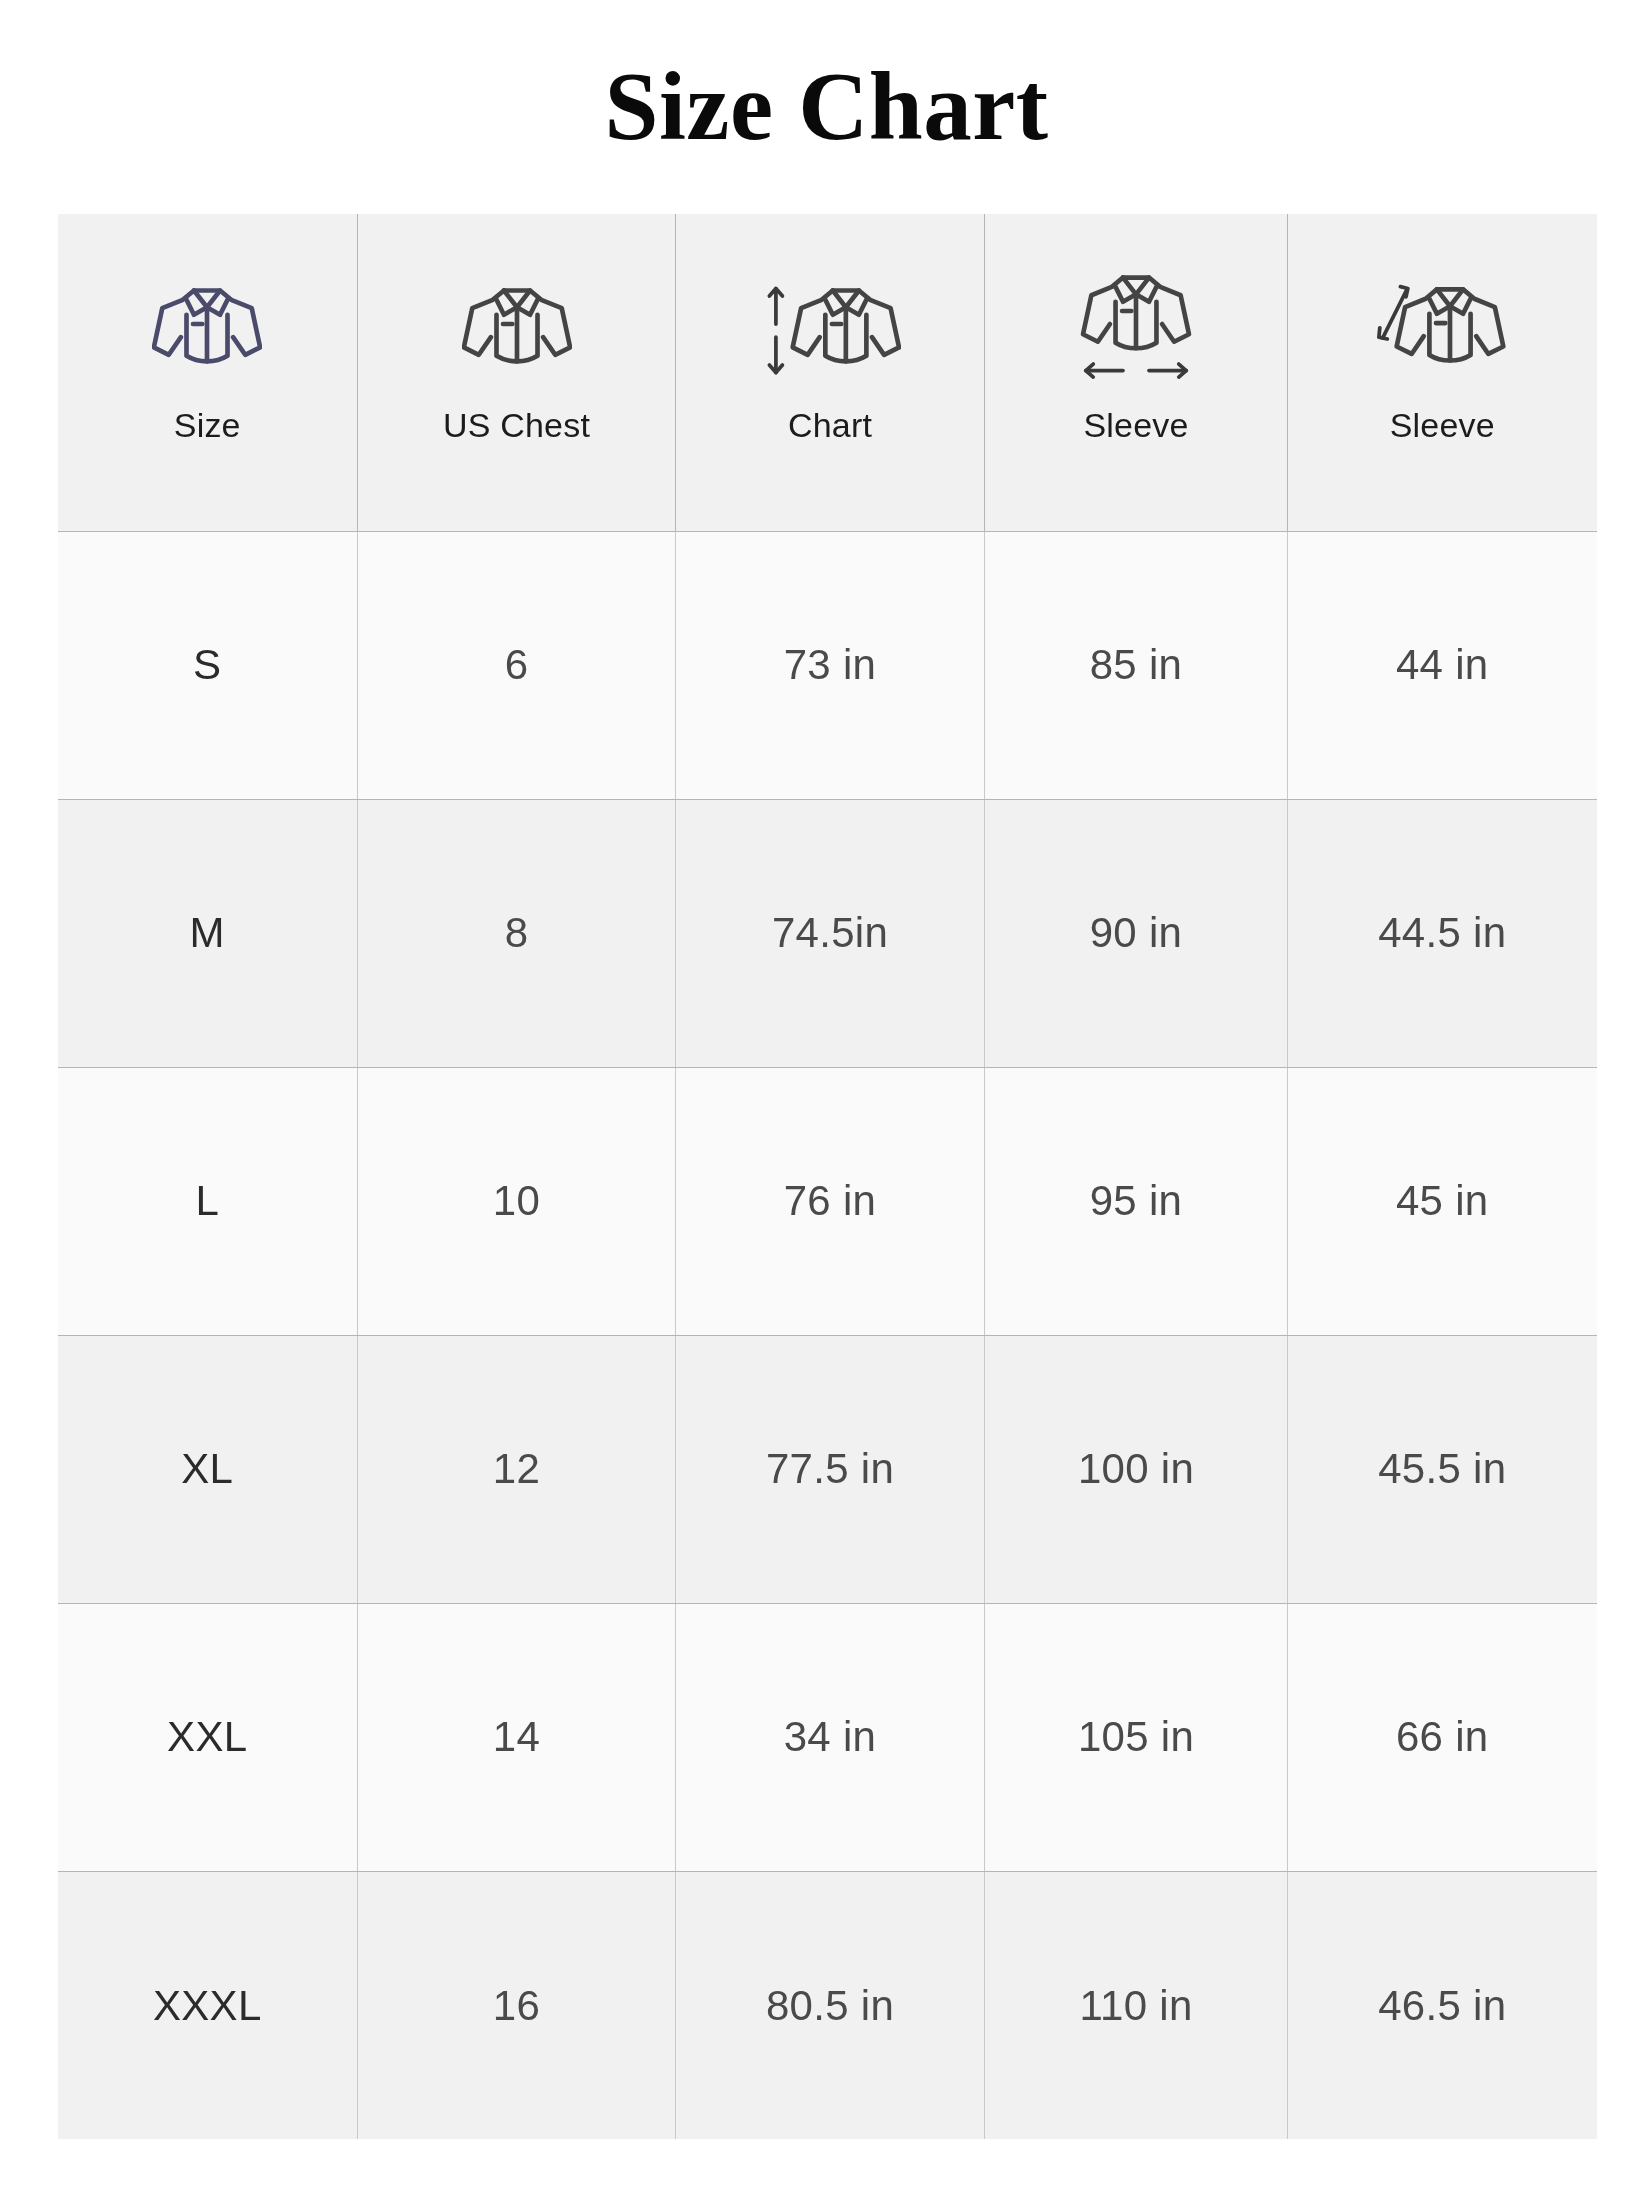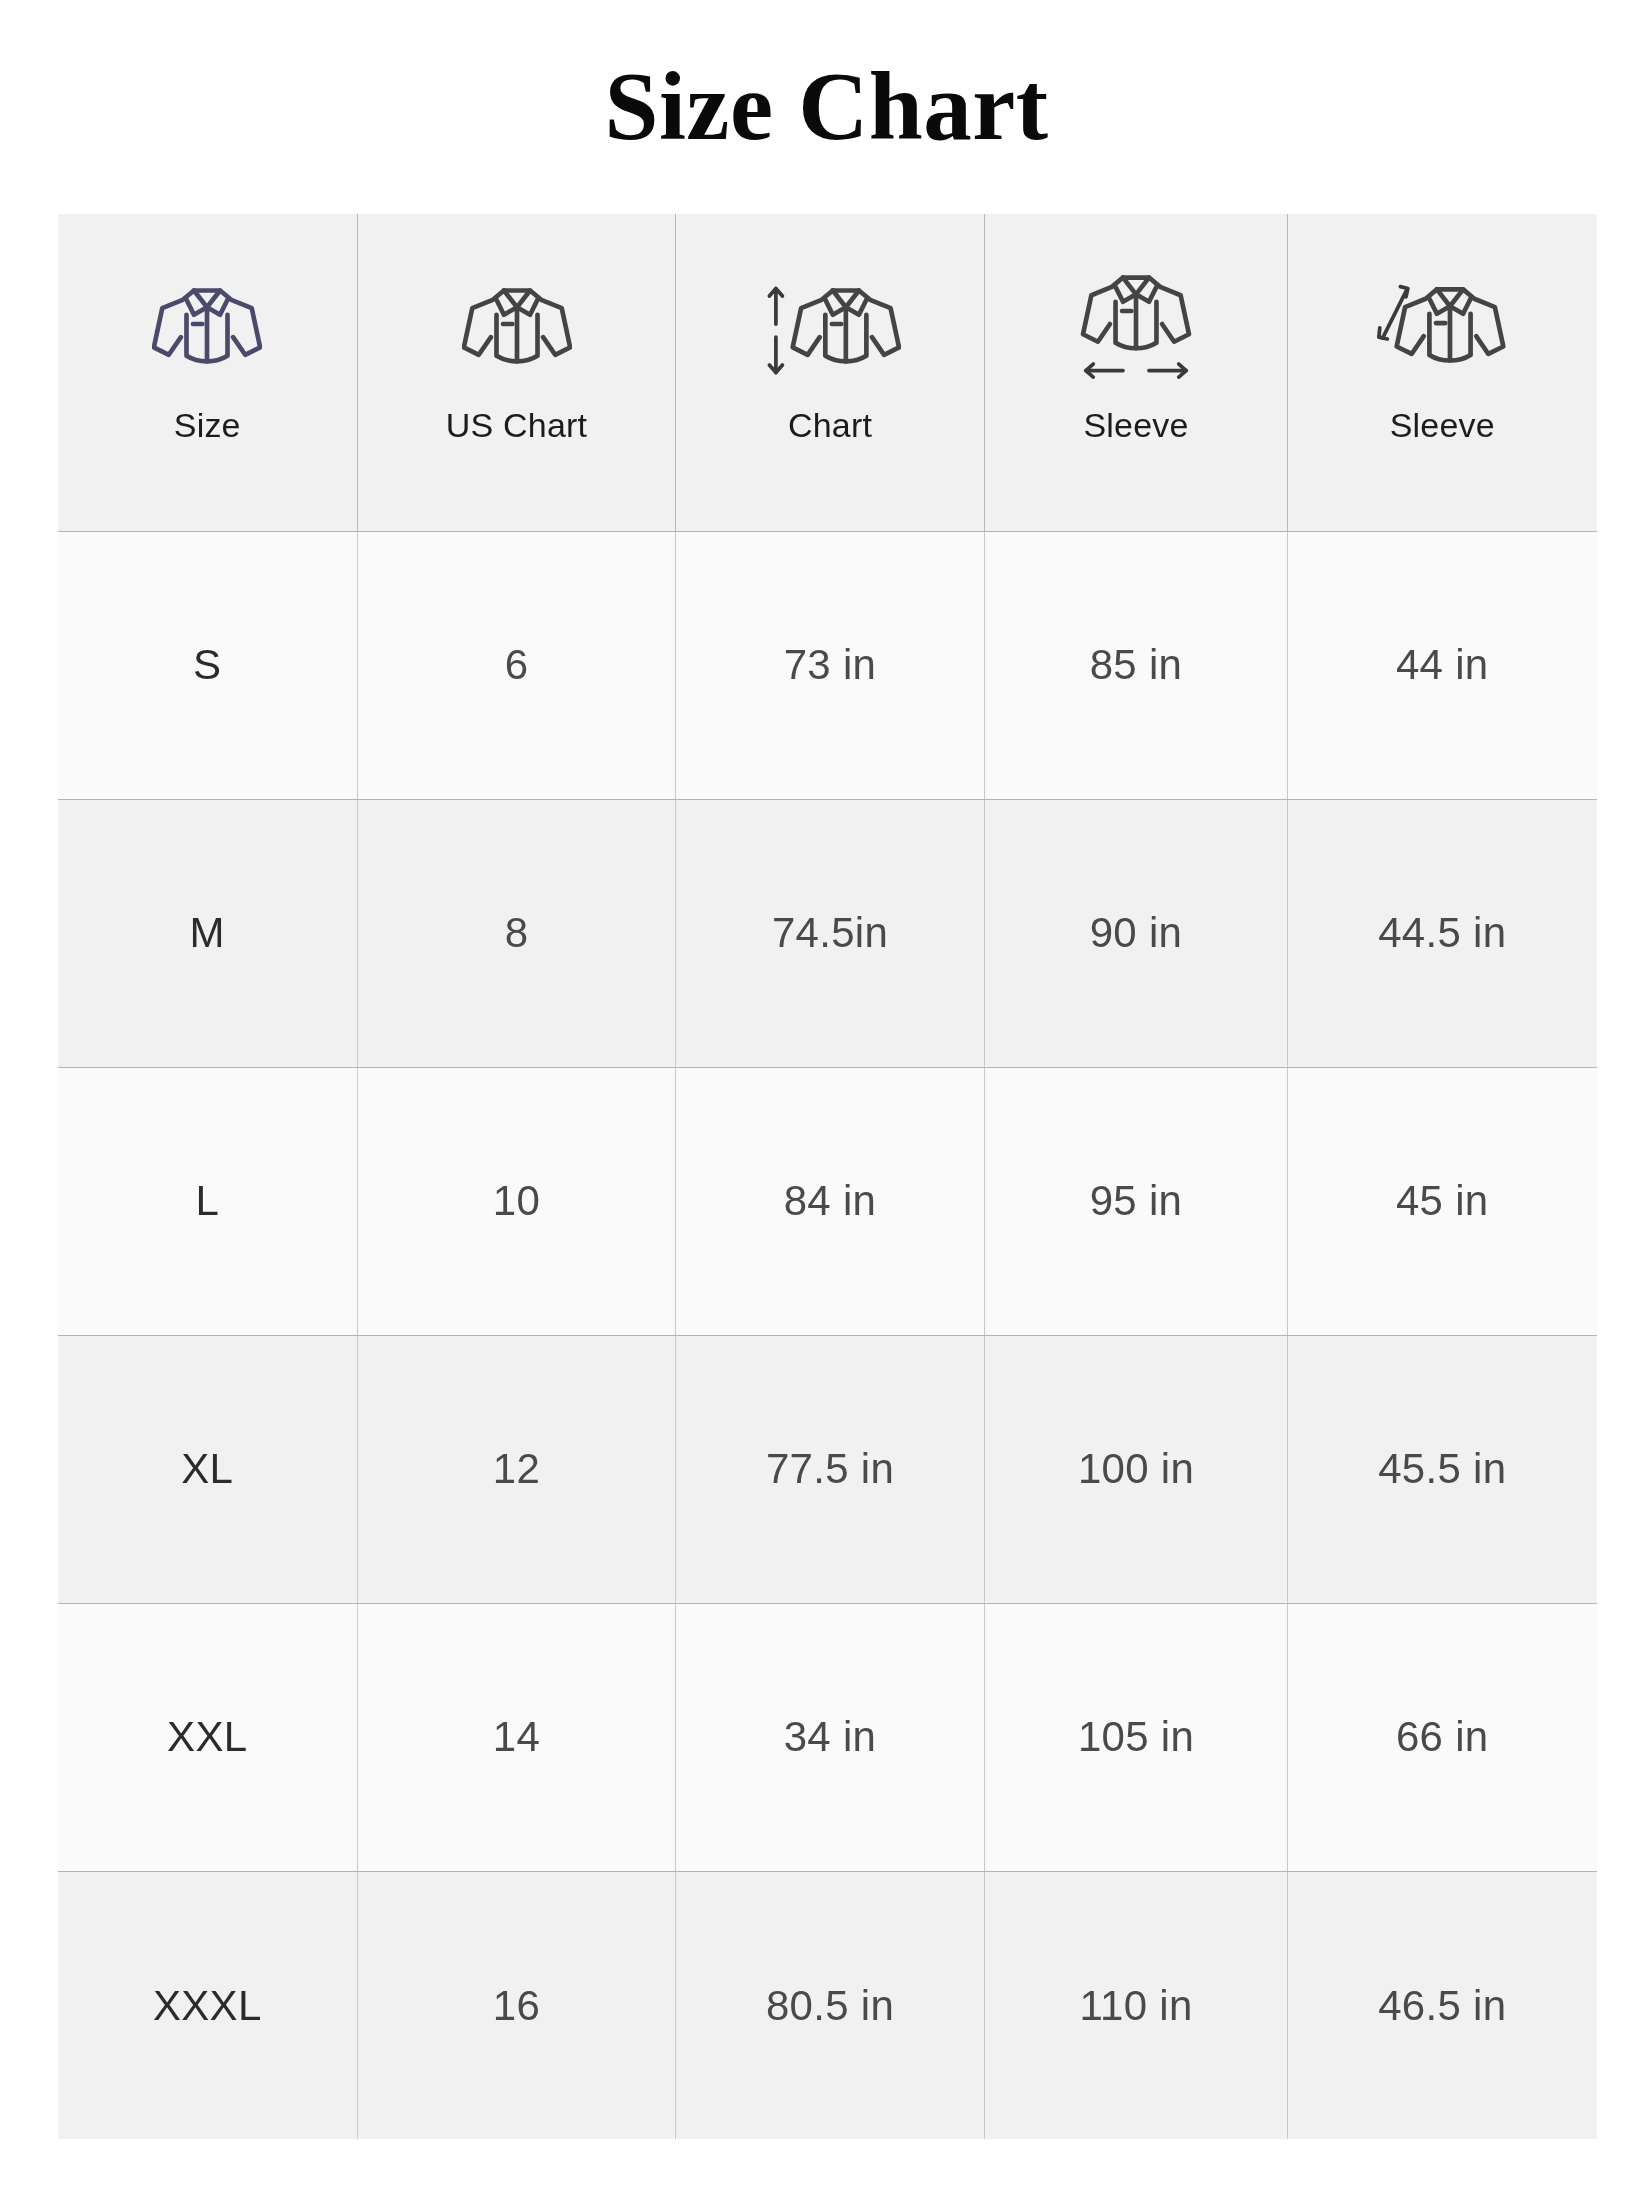--- a/index.html
+++ b/index.html
@@ -164,21 +164,21 @@
                     <path d="M73 8 l-14 18 l-14 -18"></path>
                     <path d="M45 8 l-12 10 l-22 9 l-9 42 l16 8 l13 -19"></path>
                     <path d="M59 26 l-14 8 l-8 -16"></path>
                     <path d="M59 26 l14 8 l8 -16"></path>
                     <path d="M37 34 v44 c8 5 14 6 22 6 s14 -1 22 -6 V34"></path>
                     <path d="M59 26 v58"></path>
                     <path d="M44 44 h10"></path>
                   </g>
                 </svg>
               </span>
-              <span class="head-label">US Chart</span>
+              <span class="head-label">US Chest</span>
             </div>
           </th>
 
           <th>
             <div class="head-cell">
               <span class="head-icon">
                 <svg width="142" height="97" viewBox="0 0 152 104" fill="none" xmlns="http://www.w3.org/2000/svg">
                   <g stroke="#444444" stroke-width="5" stroke-linejoin="round" stroke-linecap="round" fill="none">
                     <path d="M79 8 h28 l12 10 l22 9 l9 42 l-16 8 l-13 -19"></path>
                     <path d="M107 8 l-14 18 l-14 -18"></path>
@@ -266,21 +266,21 @@
         <tr class="stripe-dark">
           <td class="col-size">M</td>
           <td>8</td>
           <td>74.5in</td>
           <td>90 in</td>
           <td>44.5 in</td>
         </tr>
         <tr class="stripe-light">
           <td class="col-size">L</td>
           <td>10</td>
-          <td>84 in</td>
+          <td>76 in</td>
           <td>95 in</td>
           <td>45 in</td>
         </tr>
         <tr class="stripe-dark">
           <td class="col-size">XL</td>
           <td>12</td>
           <td>77.5 in</td>
           <td>100 in</td>
           <td>45.5 in</td>
         </tr>

